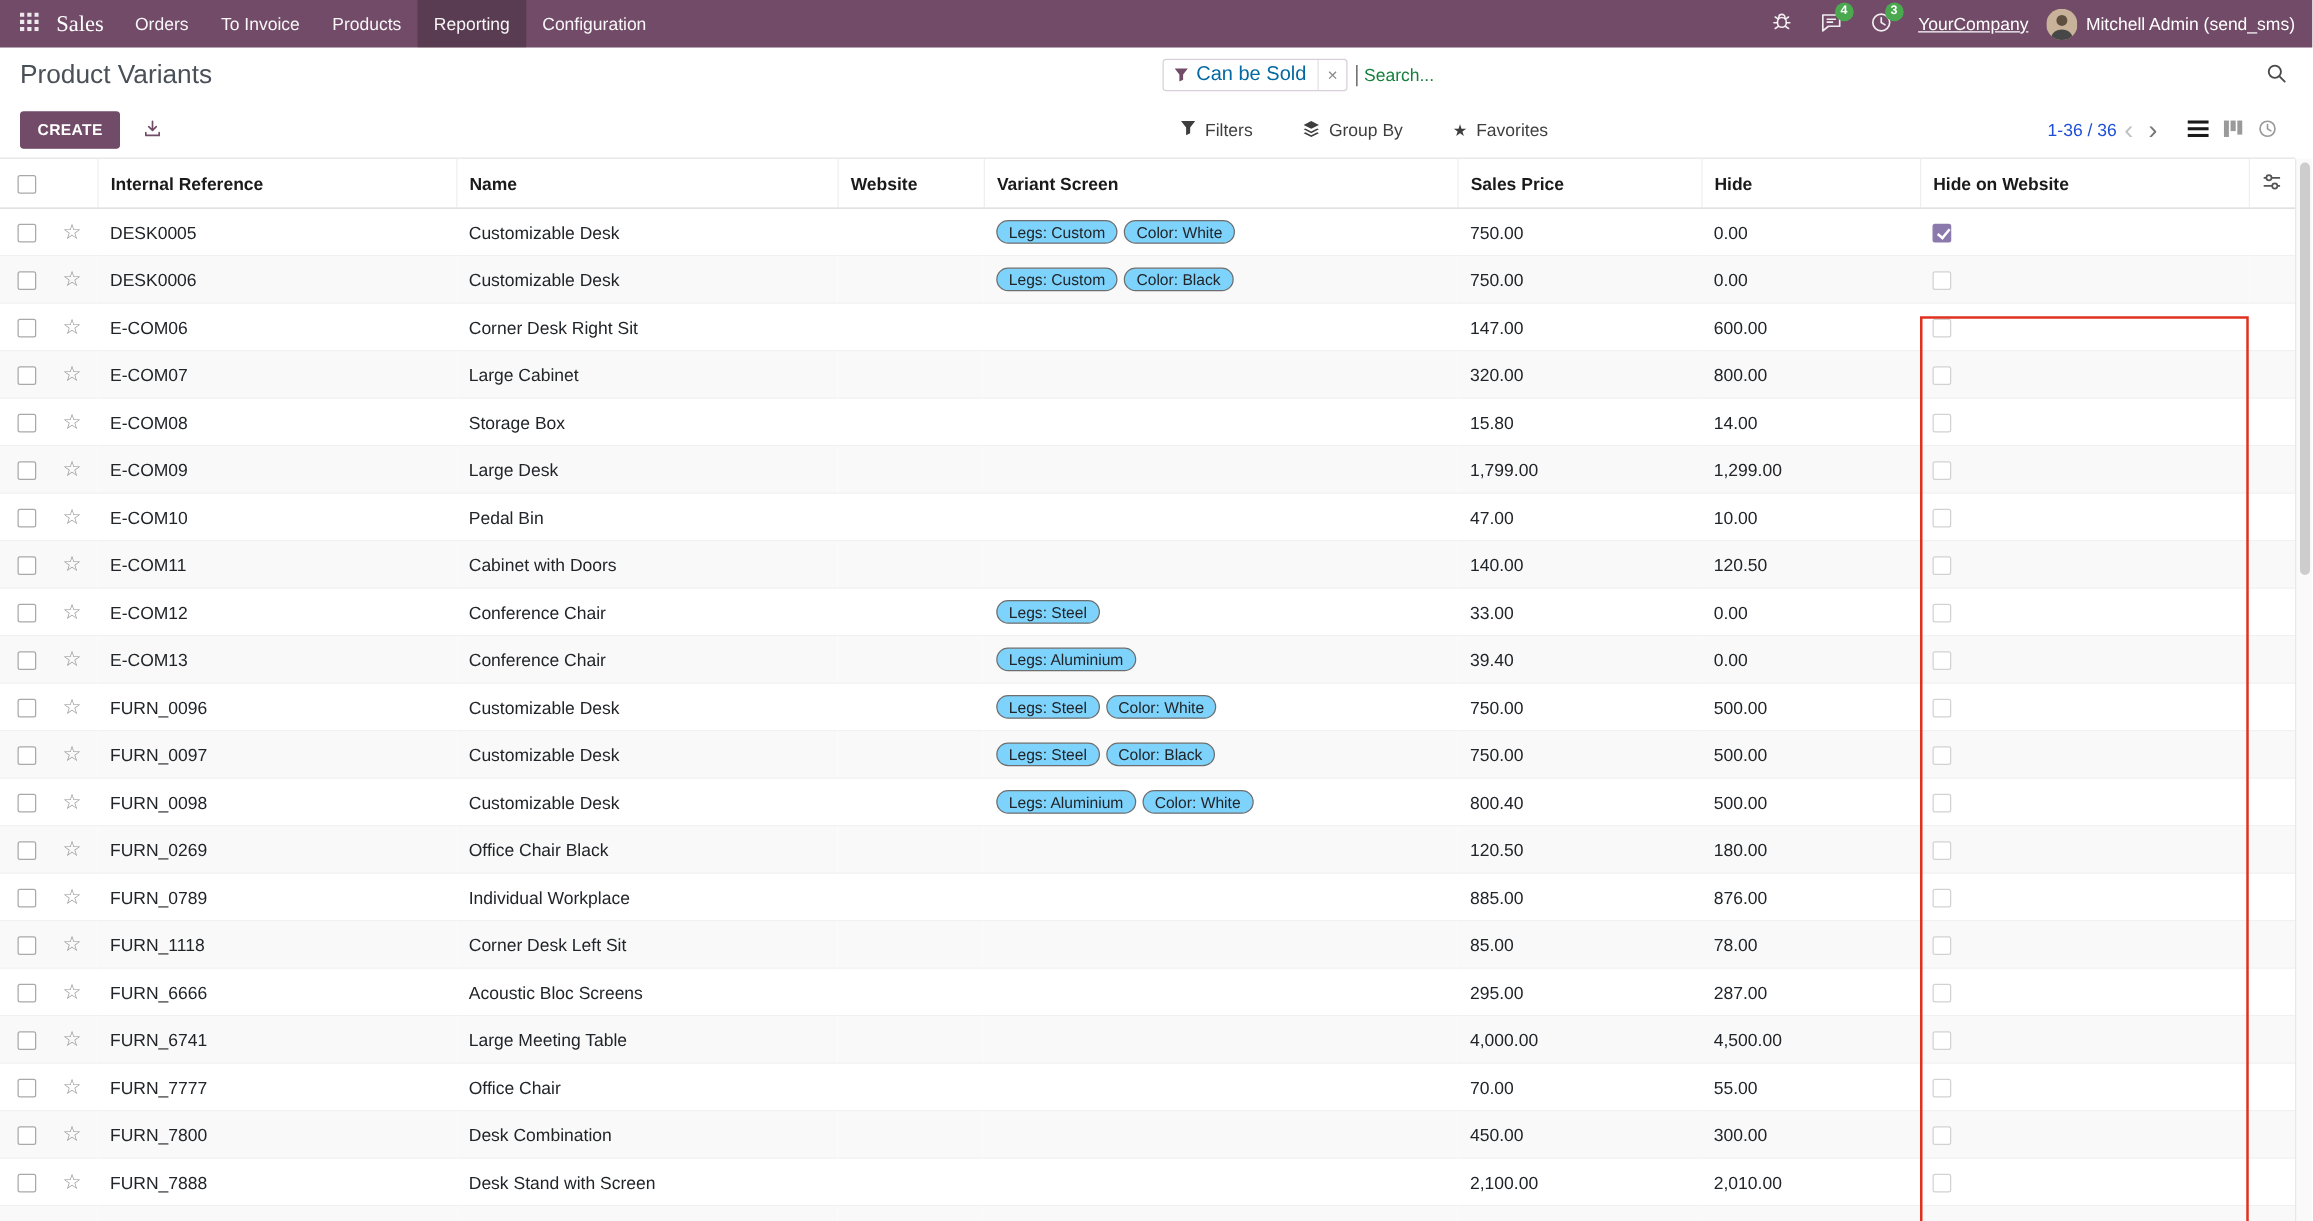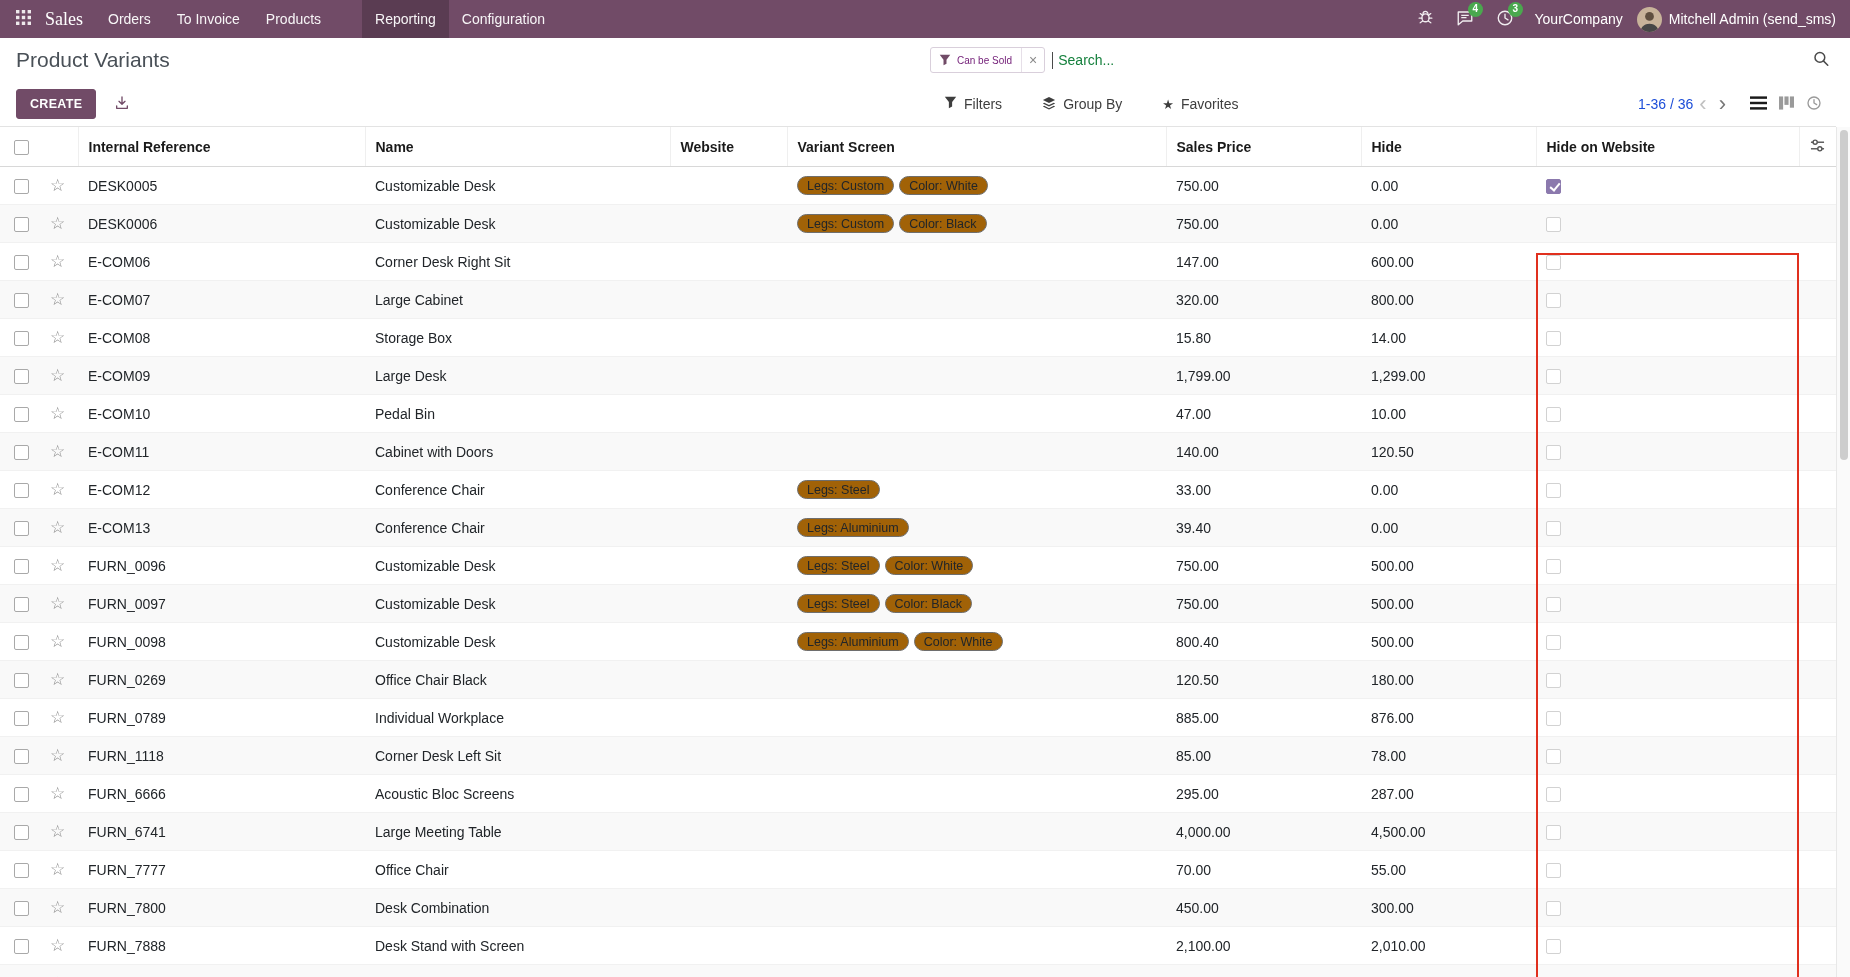--- a/index.html
+++ b/index.html
@@ -9,36 +9,36 @@
     font-family: "Liberation Sans", sans-serif; background: #fff; color: #212529;
   }
 
   
   .topnav { height: 38px; background: var(--accent, #714B67); display: flex; align-items: stretch; color: #fff; padding-left: 4px; }
   .nav-left { display: flex; align-items: stretch; }
   .apps-btn { background: none; border: none; padding: 0 12px; display: flex; align-items: center; cursor: pointer; }
   .brand { display: flex; align-items: center; font-size: 18px; font-weight: 500; padding: 0 12px 0 2px; cursor: pointer; font-family: Liberation Serif, serif; }
   .nav-menu { display: flex; align-items: stretch; }
   .menu-item { display: flex; align-items: center; padding: 0 13px; font-size: 14px; cursor: pointer; color: rgba(255,255,255,.95); }
-  .menu-item.active { background: rgba(0,0,0,.2); margin-left: 28px; }
+  .menu-item.active { background: rgba(0,0,0,.2); }
   .nav-right { margin-left: auto; display: flex; align-items: center; gap: 4px; padding-right: 14px; }
   .icon-btn { position: relative; background: none; border: none; padding: 4px 9px; display: flex; align-items: center; cursor: pointer; }
   .badge { position: absolute; top: -3px; right: 0px; background: var(--badge, #4aa84e); color: #fff; font-size: 10px; line-height: 1; padding: 2.5px 4.5px; border-radius: 9px; font-weight: 700; }
-  .company { font-size: 14px; margin: 0 10px 0 8px; cursor: pointer; }
+  .company { font-size: 14px; margin: 0 10px 0 8px; cursor: pointer; text-decoration: underline; }
   .user-menu { display: flex; align-items: center; gap: 7px; background: none; border: none; color: #fff; cursor: pointer; padding: 0; }
   .avatar { width: 25px; height: 25px; border-radius: 50%; overflow: hidden; flex: none; }
   .user-name { font-size: 14px; white-space: nowrap; text-align: center; }
 
   
   .row-a { height: 44px; display: flex; align-items: center; padding: 0 16px; position: relative; }
   .page-title { font-size: 21px; font-weight: 400; color: #495057; margin: 0; text-align: right; }
   .search-area { position: absolute; left: 930px; right: 70px; top: 0; bottom: 0; display: flex; align-items: center; cursor: text; }
   .facet { display: inline-flex; align-items: center; border: 1px solid #d9cfdb; border-radius: 3px; height: 26px; background: #fff; overflow: hidden; }
   .facet-icon { display: flex; align-items: center; padding: 0 6px 0 8px; color: var(--accent, #714B67); }
-  .facet-label { font-size: 10px; padding-right: 9px; color: #701a75; white-space: nowrap; }
+  .facet-label { font-size: 16px; padding-right: 9px; color: #0369a1; white-space: nowrap; }
   .facet-divider { width: 1px; align-self: stretch; background: #e6dfe8; }
   .facet-x { font-size: 14px; color: #8a8a8a; padding: 0 7px; background: none; border: none; cursor: pointer; line-height: 1; }
   .caret { width: 1px; height: 17px; background: #4a4a4a; margin-left: 7px; }
   .search-placeholder { color: #15803d; font-size: 14px; margin-left: 5px; }
   .search-btn { position: absolute; right: 16px; top: 50%; transform: translateY(-50%); background: none; border: none; padding: 4px; cursor: pointer; }
 
   
   .row-b { height: 44px; display: flex; align-items: center; padding: 0 16px; position: relative; }
   .btn-create { background: var(--accent, #714B67); color: #fff; border: 1px solid var(--accent, #714B67); font-family: inherit; font-size: 12.5px; font-weight: 700; letter-spacing: .3px; padding: 7px 13px; border-radius: 3px; cursor: pointer; }
   .export-btn { background: none; border: none; margin-left: 12px; color: var(--accent, #714B67); display: flex; cursor: pointer; }
@@ -59,21 +59,21 @@
   table { width: 1836px; border-collapse: collapse; table-layout: fixed; }
   thead th { height: 40px; font-size: 14px; font-weight: 700; color: #1a1a1a; text-align: left; padding: 0 10px; background: #fff; border-top: 1px solid #e3e3e3; border-bottom: 1px solid #d8d8d8; white-space: nowrap; overflow: hidden; cursor: pointer; }
   thead th.vline { border-left: 1px solid #efefef; }
   tbody td { height: 38px; font-size: 14px; padding: 0 10px; white-space: nowrap; overflow: hidden; border-top: 1px solid #f1f1f1; vertical-align: middle; }
   tbody tr:first-child td { border-top: none; }
   tbody tr:nth-child(even) { background: #f9f9f9; }
   tbody tr { cursor: pointer; }
   th.sel, td.sel { padding-left: 14px; }
   th.num, td.num { text-align: left; }
   .star { color: #8f8f8f; font-size: 17px; cursor: pointer; }
-  .tag { display: inline-block; border: 1px solid #6e6e6e; border-radius: 11px; padding: 1.5px 9px; font-size: 12.5px; margin-right: 5px; background: #a16207; color: #212529; }
+  .tag { display: inline-block; border: 1px solid #6e6e6e; border-radius: 11px; padding: 1.5px 9px; font-size: 12.5px; margin-right: 5px; background: #7dd3fc; color: #212529; }
   .cb { width: 15px; height: 15px; border: 1px solid #a9a9a9; border-radius: 2px; background: #fff; display: inline-block; position: relative; cursor: pointer; vertical-align: middle; }
   .cb.light { border-color: #d2d2d2; }
   .cb.checked { background: #8b79ad; border-color: #8b79ad; }
   .cb.checked::after { content: ''; position: absolute; left: 4.5px; top: 1px; width: 4px; height: 8px; border: 2px solid #fff; border-top: 0; border-left: 0; transform: rotate(40deg); }
   .gearcol { text-align: center; padding: 0 !important; }
   .gear-btn { background: none; border: none; padding: 2px; cursor: pointer; display: inline-flex; vertical-align: middle; }
 
   
   .annotation { position: absolute; left: 1536px; top: 127px; width: 263px; height: 870px; border: 2px solid var(--highlight, #e0301e); pointer-events: none; z-index: 6; }
   .scrollbar { position: absolute; top: 127px; right: 0; width: 14px; bottom: 0; background: #fafafa; border-left: 1px solid #e8e8e8; z-index: 5; }

